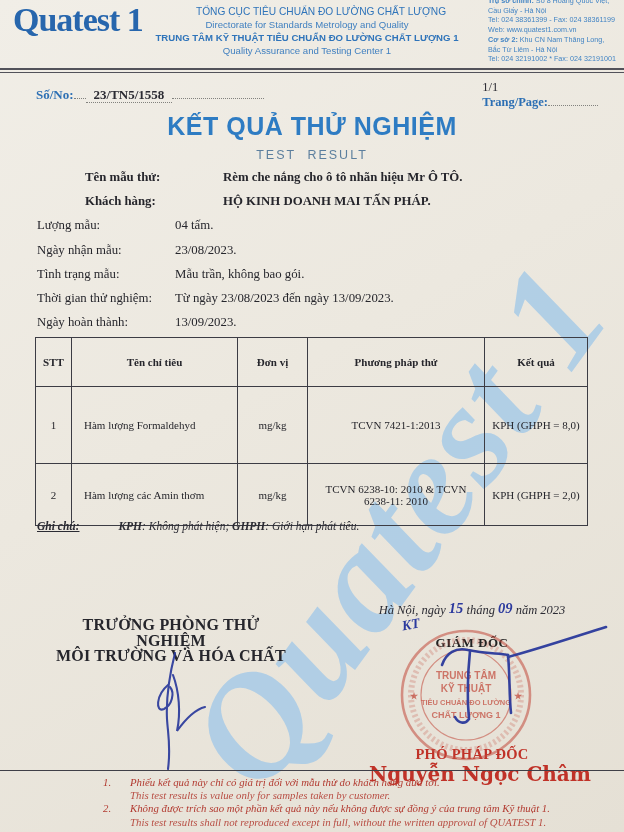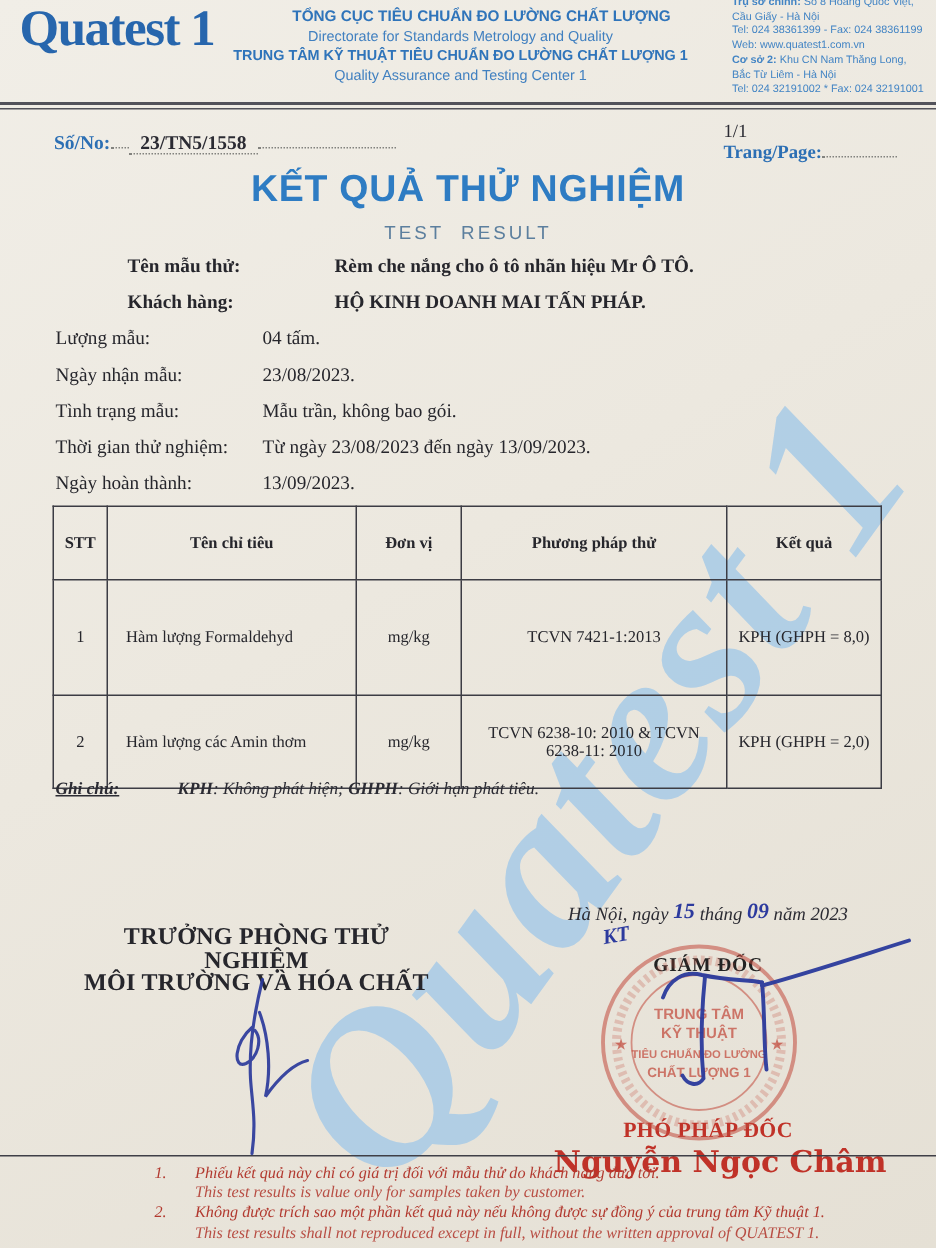--- a/index.html
+++ b/index.html
@@ -10,21 +10,21 @@
         text-align:center;font-family:"Liberation Serif",serif;font-weight:bold;font-style:italic;
         font-size:148px;letter-spacing:2px;color:#a8cbe7;opacity:.85;
         transform:rotate(-54deg);transform-origin:455px 80px;z-index:1;white-space:nowrap;}
   .content{position:absolute;inset:0;z-index:2;}
 
   
   .hdr-logo{position:absolute;left:13px;top:1px;font-family:"Liberation Serif",serif;
         font-weight:bold;font-size:34px;color:#2766ad;letter-spacing:-1px;}
   .hdr-org{position:absolute;left:138px;top:5px;width:338px;text-align:center;
         font-family:"Liberation Sans",sans-serif;color:#2f74ba;}
-  .hdr-org .vi1{font-weight:bold;font-size:10.2px;line-height:13px;padding-left:28px;}
+  .hdr-org .vi1{font-weight:normal;font-size:10.2px;line-height:13px;padding-left:28px;}
   .hdr-org .en1{font-size:9.6px;line-height:13px;color:#4180c0;}
   .hdr-org .vi2{font-weight:bold;font-size:9.6px;line-height:13px;}
   .hdr-org .en2{font-size:9.6px;line-height:13px;color:#4180c0;}
   .hdr-contact{position:absolute;right:4px;top:-4px;width:132px;
         font-family:"Liberation Sans",sans-serif;font-size:7.2px;line-height:9.7px;color:#4284c4;}
   .hdr-contact b{font-weight:bold;}
   .rule{position:absolute;left:0;right:0;top:68px;height:2px;
         border-top:2px solid #52525a;border-bottom:1px solid #52525a;}
 
   

